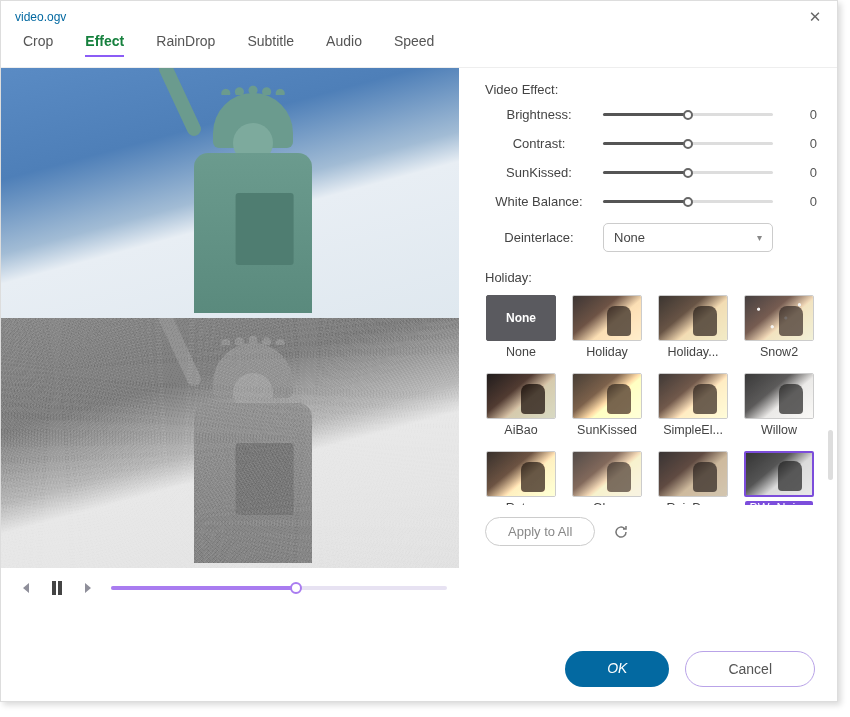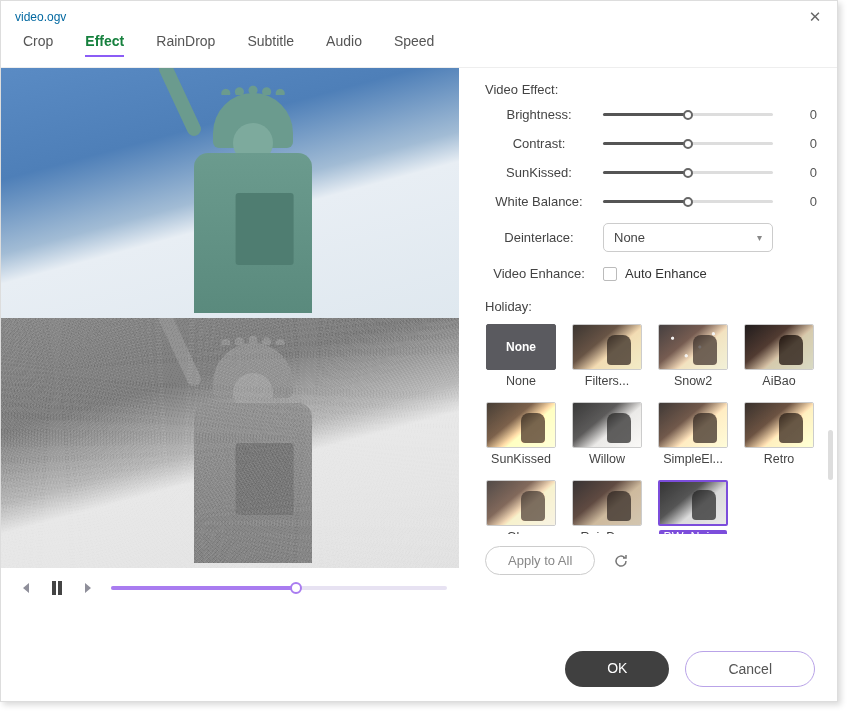--- a/index.html
+++ b/index.html
@@ -93,21 +93,21 @@
 .f-bwn .thumb-sample { filter: grayscale(1); }
 
 .scroll-ind { position:absolute; right:4px; top:362px; width:5px; height:50px; background:#ddd; border-radius:3px; }
 
 .bottom-ctrls { display:flex; align-items:center; gap:16px; margin-top:12px; }
 .apply-btn { border:1px solid #ccc; border-radius:20px; padding:6px 22px; color:#888; cursor:pointer; background:#fff; }
 .reset { width:20px; height:20px; display:flex; align-items:center; justify-content:center; color:#777; cursor:pointer; }
 
 .footer { position:absolute; bottom:14px; right:22px; display:flex; gap:16px; }
 .btn { border-radius:22px; padding:9px 42px; font-size:14px; cursor:pointer; }
-.btn-ok { background:#404040; color:#fff; border:none; }
+.btn-ok { background:#0369a1; color:#fff; border:none;font-style:italic; }
 .btn-cancel { background:#fff; color:#555; border:1px solid #b9a3e8; }
 </style>
 </head>
 <body>
 
 <div class="window">
   <div class="titlebar">
     <span class="title">video.ogv</span>
     <span class="close">✕</span>
   </div>
@@ -221,69 +221,68 @@
       <div class="row">
         <div class="lbl">Deinterlace:</div>
         <div class="ctrl">
           <div class="select">
             <span>None</span>
             <span class="chev">▾</span>
           </div>
         </div>
       </div>
 
-      <div class="row">
-        <div class="lbl">Video Enhance:</div>
-        <div class="ctrl">
-          <span class="chk"></span>
-          <span>Auto Enhance</span>
-        </div>
-      </div>
 
       <div class="section-label filters-head">Holiday:</div>
       <div class="filters-grid" id="filters">
           <div class="filter none">
             <div class="thumb-box">None</div>
             <div class="flabel">None</div>
           </div>
+          <div class="filter f-holiday">
+            <div class="thumb-box">
+              <div class="thumb-sample"></div>
+            </div>
+            <div class="flabel">Holiday</div>
+          </div>
           <div class="filter f-sept">
             <div class="thumb-box">
               <div class="thumb-sample"></div>
             </div>
-            <div class="flabel">Filters...</div>
+            <div class="flabel">Holiday...</div>
           </div>
           <div class="filter f-snow">
             <div class="thumb-box">
               <div class="thumb-sample"></div>
             </div>
             <div class="flabel">Snow2</div>
           </div>
           <div class="filter f-aibao">
             <div class="thumb-box">
               <div class="thumb-sample"></div>
             </div>
             <div class="flabel">AiBao</div>
           </div>
           <div class="filter f-sun">
             <div class="thumb-box">
               <div class="thumb-sample"></div>
             </div>
             <div class="flabel">SunKissed</div>
           </div>
+          <div class="filter f-simple">
+            <div class="thumb-box">
+              <div class="thumb-sample"></div>
+            </div>
+            <div class="flabel">SimpleEl...</div>
+          </div>
           <div class="filter f-willow">
             <div class="thumb-box">
               <div class="thumb-sample"></div>
             </div>
             <div class="flabel">Willow</div>
-          </div>
-          <div class="filter f-simple">
-            <div class="thumb-box">
-              <div class="thumb-sample"></div>
-            </div>
-            <div class="flabel">SimpleEl...</div>
           </div>
           <div class="filter f-retro">
             <div class="thumb-box">
               <div class="thumb-sample"></div>
             </div>
             <div class="flabel">Retro</div>
           </div>
           <div class="filter f-glow">
             <div class="thumb-box">
               <div class="thumb-sample"></div>

